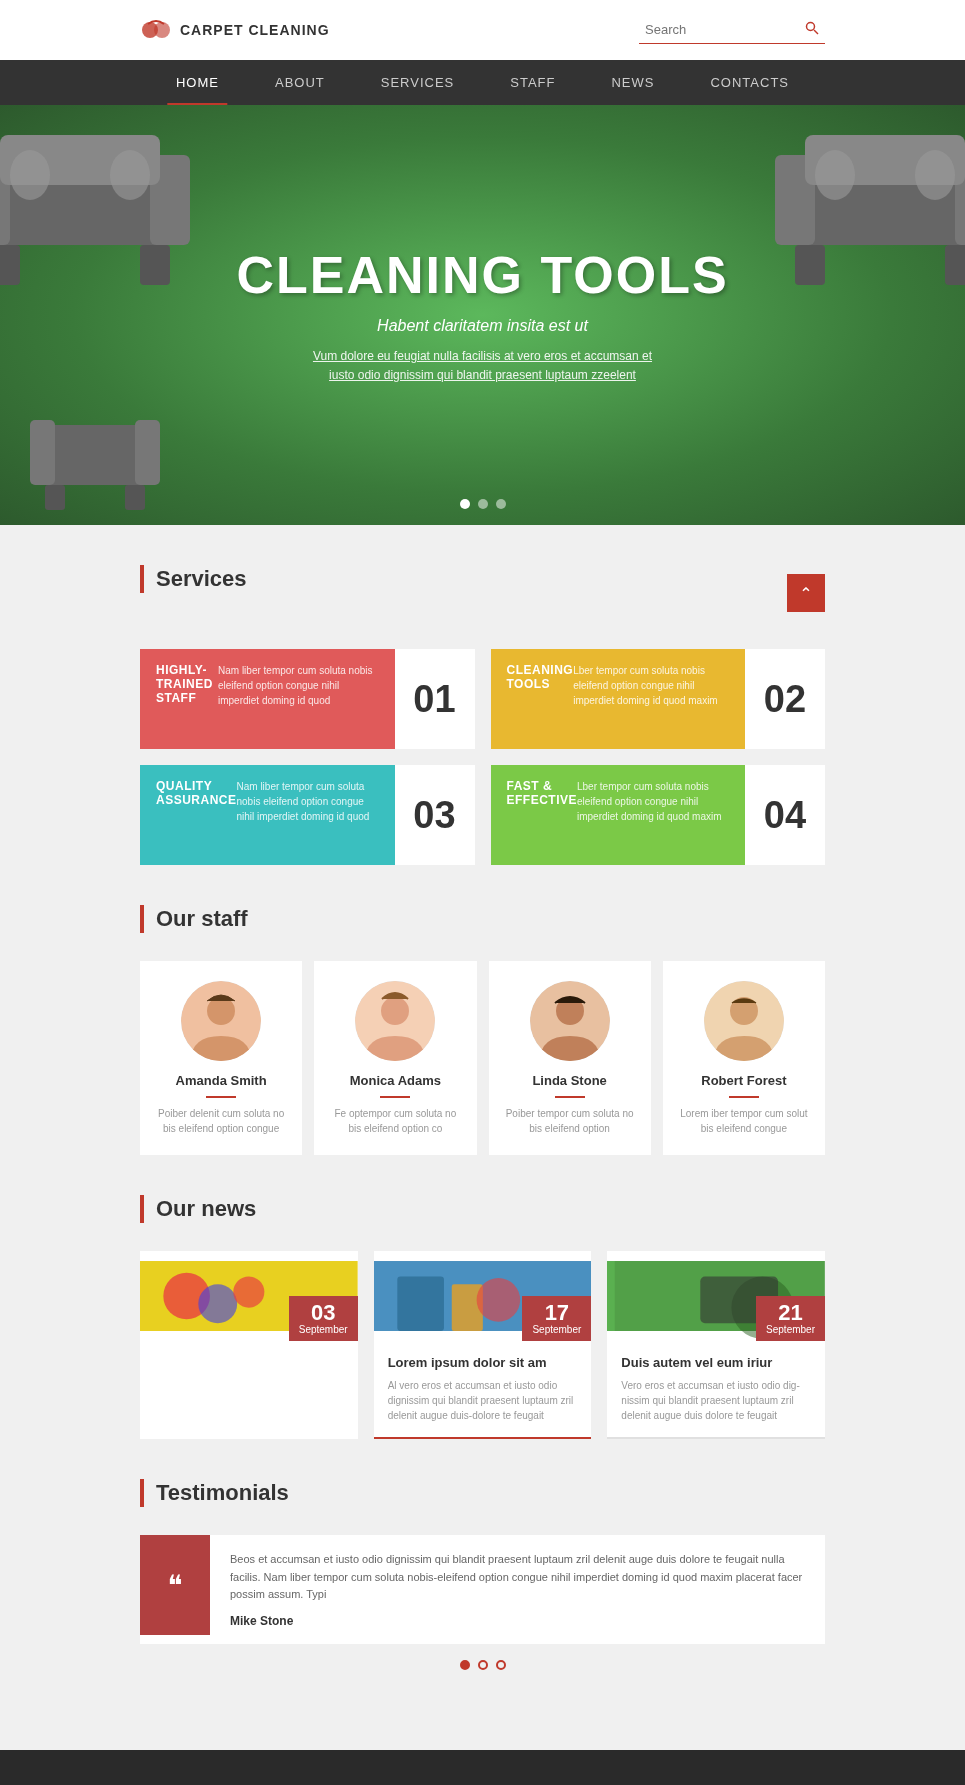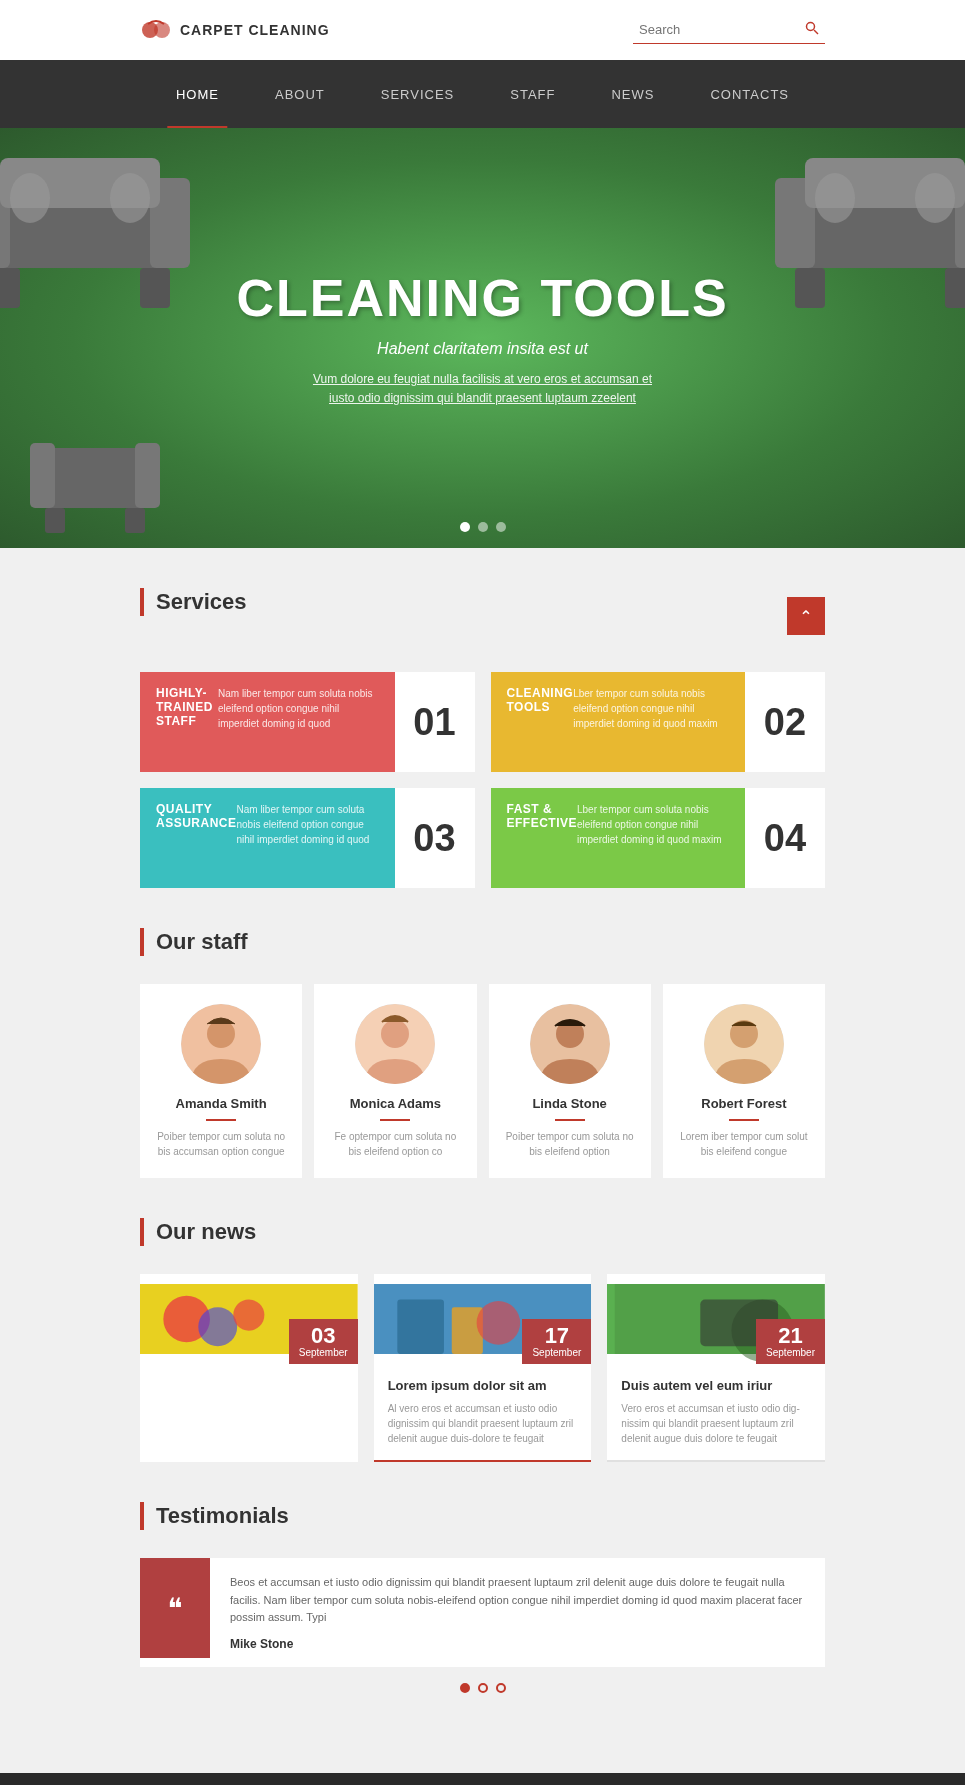--- a/index.html
+++ b/index.html
@@ -28,39 +28,39 @@
       font-size: 14px;
       font-weight: bold;
       color: #333;
       letter-spacing: 1px;
     }
     .search-box {
       display: flex;
       align-items: center;
       border-bottom: 1px solid #c0392b;
       padding: 4px 6px;
-      gap: 6px;
+      gap: 0;
     }
     .search-box input {
       border: none;
       outline: none;
       font-size: 13px;
       color: #999;
       width: 160px;
       background: transparent;
     }
     .search-icon-svg { color: #c0392b; }
 
     
     nav {
       background: #333;
       display: flex;
       justify-content: center;
       gap: 0;
-      height: 68px;
+      height: 45px;
       align-items: stretch;
     }
     .nav-item {
       color: #ccc;
       font-size: 13px;
       letter-spacing: 1px;
       padding: 0 28px;
       display: flex;
       align-items: center;
       cursor: pointer;
@@ -555,21 +555,21 @@
         <div class="staff-avatar">
           <svg viewBox="0 0 80 80">
             <circle cx="40" cy="40" r="40" fill="#f0c0a0"></circle>
             <circle cx="40" cy="30" r="14" fill="#d4956a"></circle>
             <path d="M10 80 Q10 55 40 55 Q70 55 70 80" fill="#d4956a"></path>
             <path d="M26 20 Q40 8 54 20" fill="#5a3a1a" stroke="#5a3a1a" stroke-width="1"></path>
           </svg>
         </div>
         <p class="staff-name">Amanda Smith</p>
         <div class="staff-divider"></div>
-        <p class="staff-desc">Poiber tempor cum soluta no bis accumsan option congue</p>
+        <p class="staff-desc">Poiber delenit cum soluta no bis eleifend option congue</p>
       </div>
 
       <div class="staff-card">
         <div class="staff-avatar">
           <svg viewBox="0 0 80 80">
             <circle cx="40" cy="40" r="40" fill="#f5d0b5"></circle>
             <circle cx="40" cy="30" r="14" fill="#e0a080"></circle>
             <path d="M10 80 Q10 55 40 55 Q70 55 70 80" fill="#e0a080"></path>
             <path d="M27 18 Q40 6 53 18" fill="#8b5a2b" stroke="#8b5a2b" stroke-width="2"></path>
           </svg>

